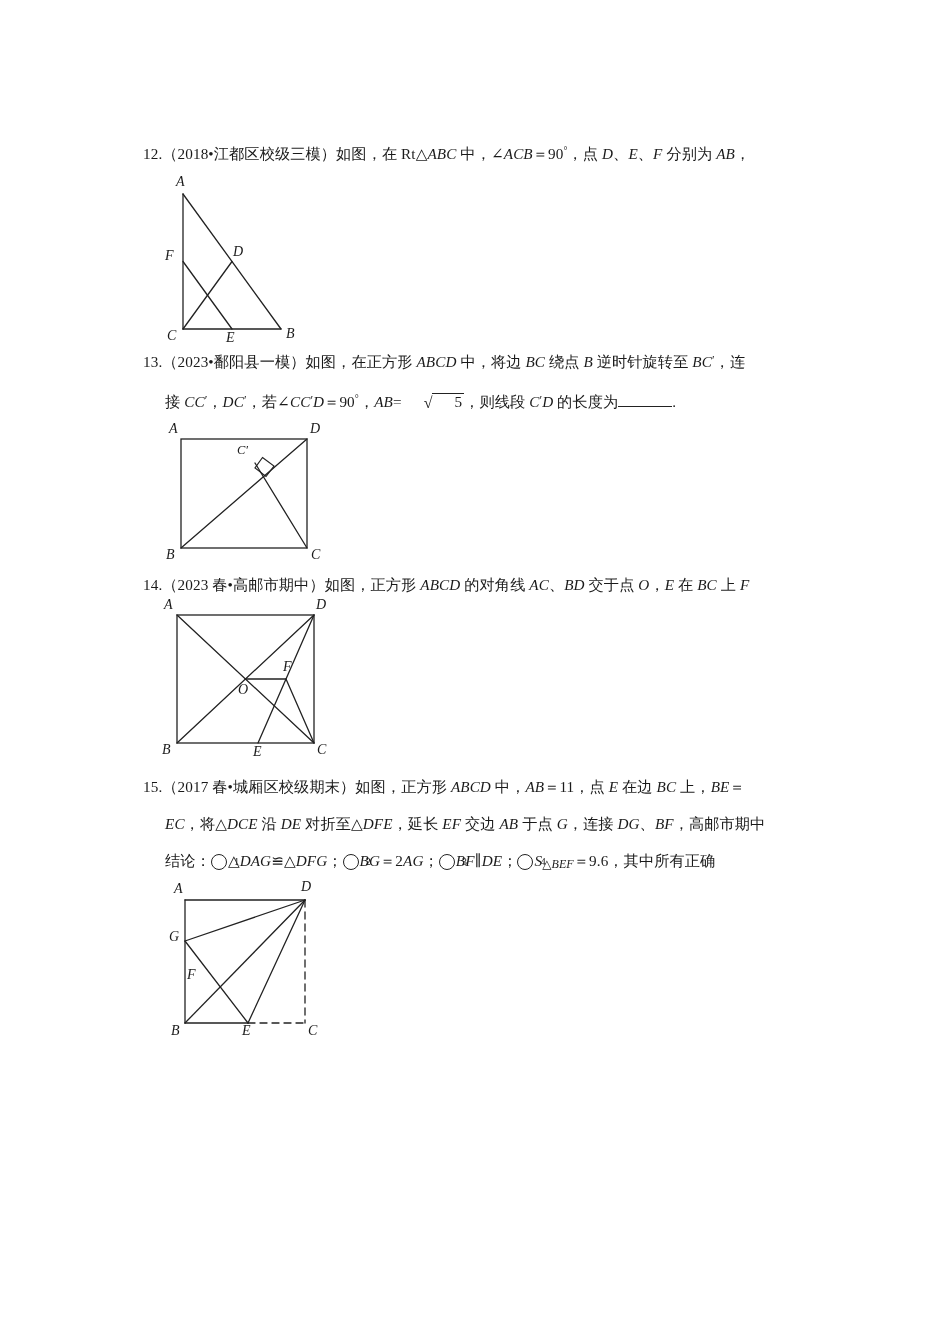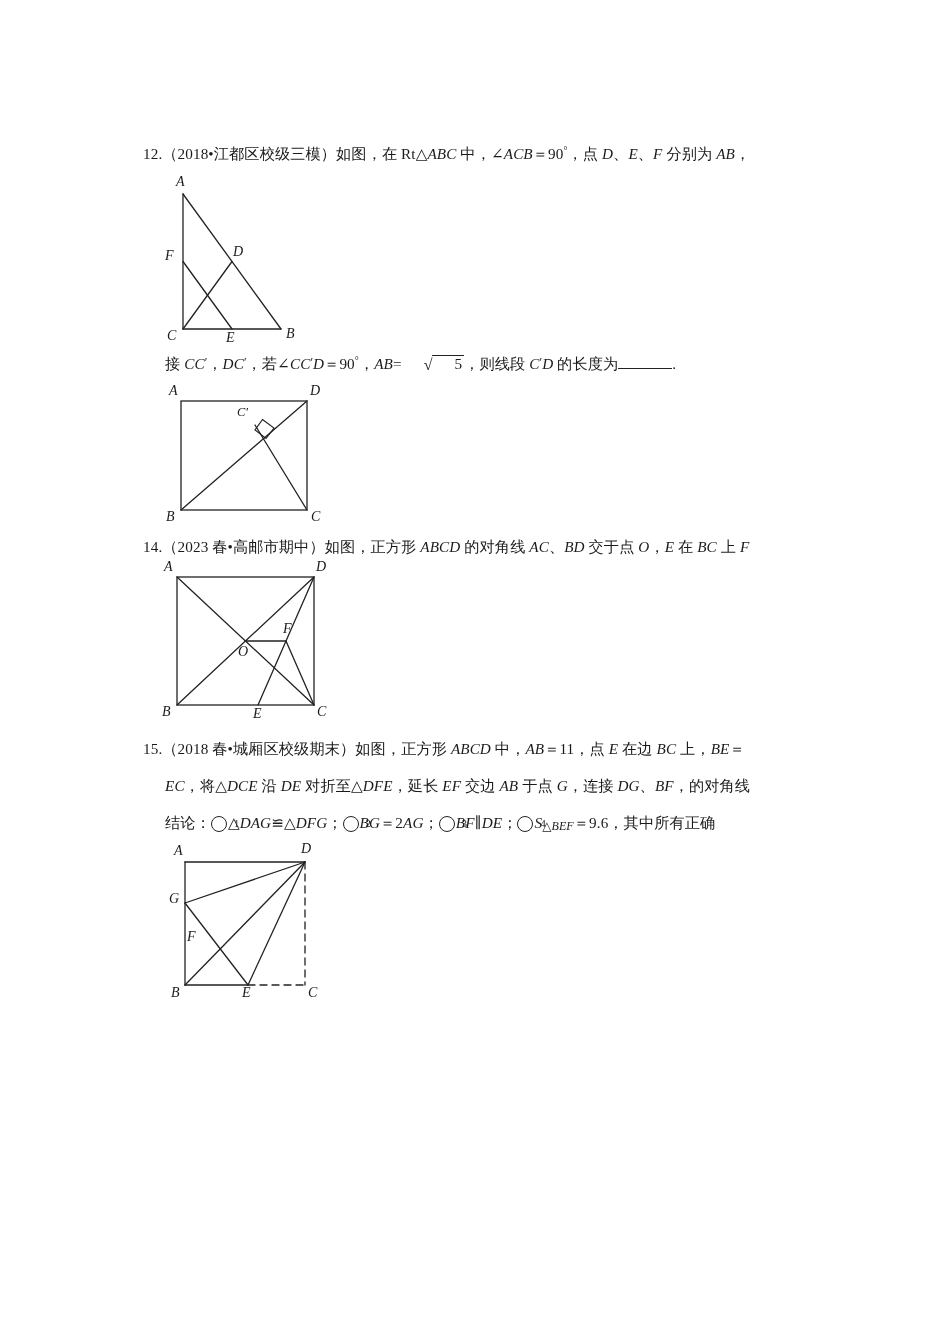--- a/index.html
+++ b/index.html
@@ -97,20 +97,21 @@
         <span class="flab" style="left:22px;top:76px;">F</span>
         <span class="flab" style="left:90px;top:72px;">D</span>
         <span class="flab" style="left:24px;top:156px;">C</span>
         <span class="flab" style="left:83px;top:158px;">E</span>
         <span class="flab" style="left:143px;top:154px;">B</span>
       </div>
     </div>
 
     <div class="problem">
       <div class="ptext">
+        <span class="ln"><span class="num">13.</span><span class="num">（2023•鄱阳县一模）</span><span>如图，在正方形 </span><i>ABCD</i><span> 中，将边 </span><i>BC</i><span> 绕点 </span><i>B</i><span> 逆时针旋转至 </span><i>BC</i><span class="prime">′</span><span>，连</span></span>
         <span class="ln ln2"><span>接 </span><i>CC</i><span class="prime">′</span><span>，</span><i>DC</i><span class="prime">′</span><span>，若∠</span><i>CC</i><span class="prime">′</span><i>D</i><span>＝90</span><span class="deg">°</span><span>，</span><i>AB</i><span>=</span><span class="radsign">√</span><span class="sqrt">5</span><span>，则线段 </span><i>C</i><span class="prime">′</span><i>D</i><span> 的长度为</span><span class="blank b2"></span><span>.</span></span>
       </div>
 
       <div class="fig" style="height:145px;">
         <svg width="300" height="145" viewBox="0 0 300 145">
           <g stroke="#222" stroke-width="1.3" fill="none" stroke-linecap="round">
 
             <rect x="38" y="18" width="126" height="109"></rect>
 
             <line x1="38" y1="127" x2="164" y2="18"></line>
@@ -153,22 +154,22 @@
         <span class="flab" style="left:140px;top:56px;">F</span>
         <span class="flab" style="left:95px;top:79px;">O</span>
         <span class="flab" style="left:19px;top:139px;">B</span>
         <span class="flab" style="left:110px;top:141px;">E</span>
         <span class="flab" style="left:174px;top:139px;">C</span>
       </div>
     </div>
 
     <div class="problem">
       <div class="ptext">
-        <span class="ln"><span class="num">15.</span><span class="num">（2018 春•城厢区校级期末）</span><span>如图，正方形 </span><i>ABCD</i><span> 中，</span><i>AB</i><span>＝11，点 </span><i>E</i><span> 在边 </span><i>BC</i><span> 上，</span><i>BE</i><span>＝</span></span>
-        <span class="ln ln2"><i>EC</i><span>，将△</span><i>DCE</i><span> 沿 </span><i>DE</i><span> 对折至△</span><i>DFE</i><span>，延长 </span><i>EF</i><span> 交边 </span><i>AB</i><span> 于点 </span><i>G</i><span>，连接 </span><i>DG</i><span>、</span><i>BF</i><span>，的对角线</span></span>
+        <span class="ln"><span class="num">15.</span><span class="num">（2017 春•城厢区校级期末）</span><span>如图，正方形 </span><i>ABCD</i><span> 中，</span><i>AB</i><span>＝11，点 </span><i>E</i><span> 在边 </span><i>BC</i><span> 上，</span><i>BE</i><span>＝</span></span>
+        <span class="ln ln2"><i>EC</i><span>，将△</span><i>DCE</i><span> 沿 </span><i>DE</i><span> 对折至△</span><i>DFE</i><span>，延长 </span><i>EF</i><span> 交边 </span><i>AB</i><span> 于点 </span><i>G</i><span>，连接 </span><i>DG</i><span>、</span><i>BF</i><span>，高邮市期中</span></span>
         <span class="ln ln2"><span>结论：</span><span class="circ">1</span><span>△</span><i>DAG</i><span>≌△</span><i>DFG</i><span>；</span><span class="circ">2</span><i>BG</i><span>＝2</span><i>AG</i><span>；</span><span class="circ">3</span><i>BF</i><span>∥</span><i>DE</i><span>；</span><span class="circ">4</span><i>S</i><i class="sub">△BEF</i><span>＝9.6，其中所有正确</span></span>
       </div>
 
       <div class="fig" style="height:160px;">
         <svg width="300" height="160" viewBox="0 0 300 160">
           <g stroke="#222" stroke-width="1.3" fill="none" stroke-linecap="round">
 
             <line x1="42" y1="17" x2="162" y2="17"></line>
             <line x1="42" y1="17" x2="42" y2="140"></line>
             <line x1="42" y1="140" x2="105" y2="140"></line>

